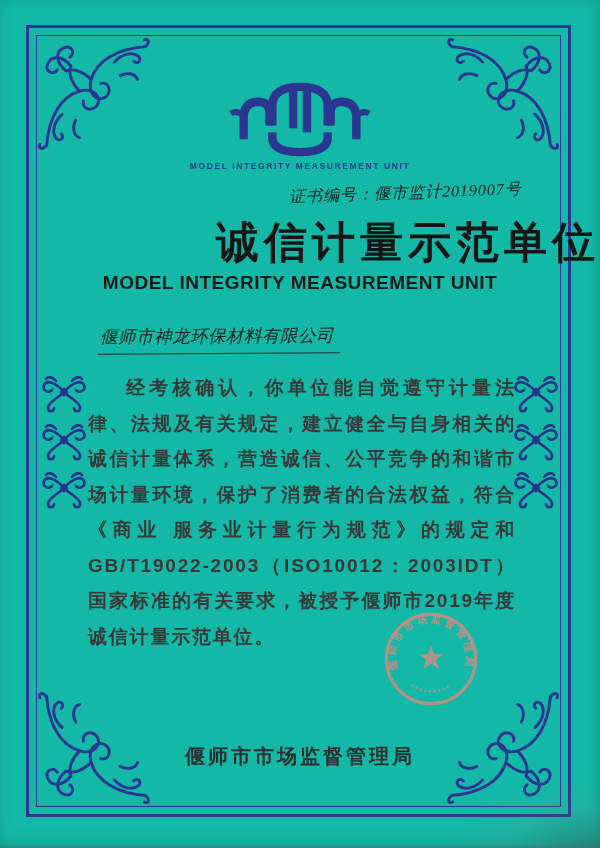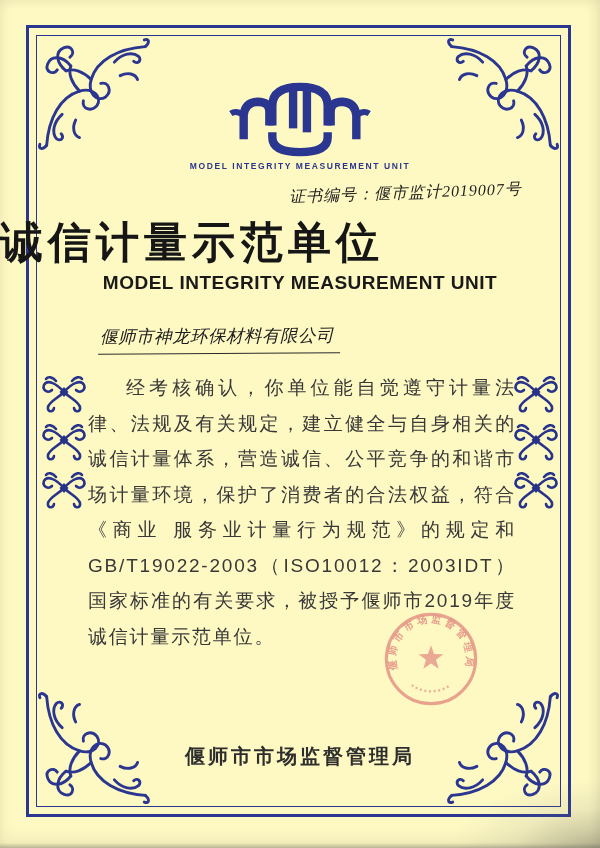--- a/index.html
+++ b/index.html
@@ -1,18 +1,18 @@
 <!DOCTYPE html>
 <html><head>
 <meta charset="utf-8">
 <style>
   html,body{margin:0;padding:0;background:#9a9a9a;}
   .page{
     position:relative;width:600px;height:848px;margin:0 auto;
-    background:#fef9c3;overflow:hidden;
+    background:#14b8a6;overflow:hidden;
     font-family:"Liberation Sans",sans-serif;color:#2b2b2b;
     box-shadow:inset 0 -8px 16px rgba(0,0,0,.07), inset -5px 0 12px rgba(0,0,0,.04), inset 0 4px 10px rgba(0,0,0,.03);
   }
   
   .frame-outer{position:absolute;top:25px;left:26px;right:29px;bottom:31px;border:3.5px solid #2a3690;pointer-events:none;}
   .frame-inner{position:absolute;top:35px;left:36px;right:39px;bottom:41px;border:1.5px solid #2a3690;pointer-events:none;}
   
   .corner{position:absolute;width:116px;height:116px;color:#2a3690;}
   .corner.tl{top:37px;left:37px;}
   .corner.tr{top:37px;right:40px;transform:scaleX(-1);}
@@ -27,42 +27,42 @@
     font-size:8.5px;font-weight:bold;letter-spacing:1.6px;color:#2a3690;
   }
   
   .cert-no{
     position:absolute;top:183px;right:78px;
     font-family:"Liberation Serif",serif;font-style:italic;
     font-size:16px;color:#1e1e1e;transform:rotate(-2deg);letter-spacing:1px;
   }
   
   .title{
-    position:absolute;top:214px;left:0;width:600px;text-align:left;
+    position:absolute;top:214px;left:0;width:600px;text-align:right;
     font-family:"Liberation Serif",serif;font-weight:bold;
     font-size:43px;letter-spacing:5px;color:#161616;
   }
   .subtitle{
     position:absolute;top:272px;left:0;width:600px;text-align:center;
     font-size:19px;font-weight:800;letter-spacing:.5px;color:#1a1a1a;
   }
   
   .awardee{
     position:absolute;left:98px;top:324px;
     font-family:"Liberation Serif",serif;font-style:italic;
     font-size:17.5px;color:#1c1c1c;
     min-width:222px;border-bottom:1.5px solid #2a2a2a;
     padding:0 6px 5px 2px;transform:rotate(-.4deg);letter-spacing:.5px;
   }
   
   .body-text{
     position:absolute;left:88px;top:370px;width:428px;
     font-size:19px;line-height:35.5px;letter-spacing:1.8px;
     text-align:justify;text-align-last:left;color:#383838;
-    text-indent:2em;margin:0;
+    text-indent:2em;margin:0;font-weight:bold;
   }
   
   .issuer{
     position:absolute;left:310px;top:643px;
     font-size:17px;font-weight:bold;letter-spacing:1px;color:#2f2f2f;
   }
   .seal{position:absolute;left:381px;top:609px;width:100px;height:100px;opacity:.9;}
   
   .footer-org{
     position:absolute;top:743px;left:0;width:600px;text-align:center;

